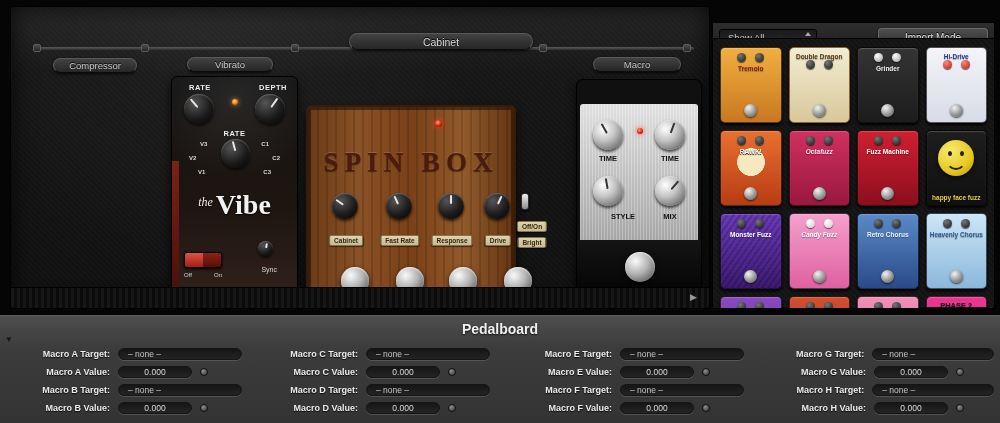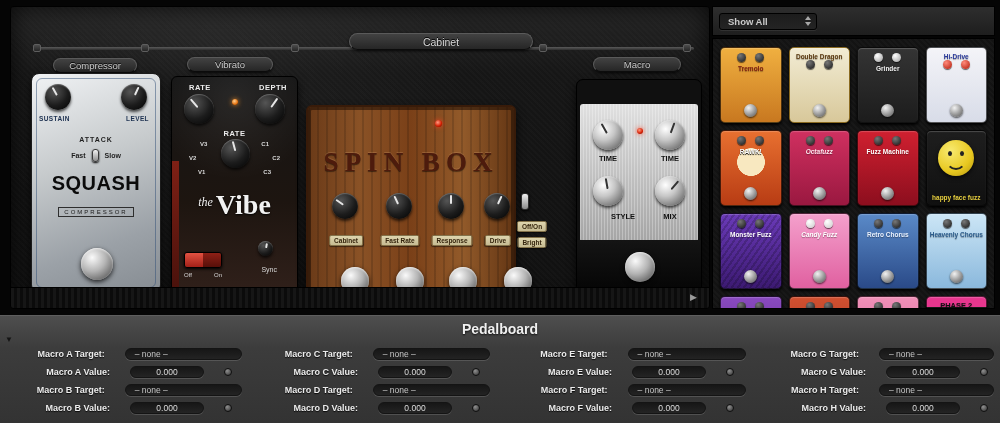--- a/index.html
+++ b/index.html
@@ -128,23 +128,23 @@
   .springbox .body { position:absolute; left:3px; right:3px; top:24px; height:138px; border-radius:3px;
     background:
       repeating-linear-gradient(90deg, rgba(255,255,255,.28) 0 1px, transparent 1px 3px),
       linear-gradient(180deg,#e0e0e0,#a4a4a4); }
   .springbox .klabel { position:absolute; width:40px; text-align:center; font-size:7.5px; font-weight:bold; color:#101010; }
   .springbox .band-bot { position:absolute; left:0; right:0; bottom:0; height:52px;
     background:linear-gradient(180deg,#141414,#050505); }
 
   
   .sidebar { position:absolute; left:712px; top:6px; width:283px; height:303px; }
-  .sidebar-top { position:absolute; left:0; right:0; top:0; height:30px;
+  .sidebar-top { position:absolute; left:0; right:0; top:16px; height:30px;
     background:linear-gradient(180deg,#2e2e2e,#1e1e1e); border:1px solid #000;
-    display:flex; align-items:center; justify-content:space-between; padding:0 6px;font-weight:bold; }
+    display:flex; align-items:center; justify-content:space-between; padding:0 6px; }
   .show-all { width:98px; height:17px; background:linear-gradient(180deg,#1c1c1c,#242424);
     border:1px solid #000; border-radius:3px; color:#cacaca; font-size:9.5px;
     display:flex; align-items:center; padding:0 5px 0 8px; box-shadow:0 1px 0 rgba(255,255,255,.08); cursor:pointer; }
   .updown { display:inline-flex; flex-direction:column; gap:2px; margin-left:auto; }
   .updown i { width:0; height:0; border-left:3px solid transparent; border-right:3px solid transparent; }
   .updown i.up { border-bottom:4px solid #a8a8a8; }
   .updown i.dn { border-top:4px solid #a8a8a8; }
   .import-btn { width:110px; height:19px; background:linear-gradient(180deg,#4e4e4e,#2e2e2e);
     border:1px solid #6a6a6a; border-bottom-color:#161616; border-radius:4px; color:#dcdcdc; font-size:10px;
     display:flex; align-items:center; justify-content:center; box-shadow:0 1px 2px #000;
@@ -194,21 +194,21 @@
   
   .footer { position:absolute; left:0; top:315px; width:1000px; height:108px;
     background:linear-gradient(180deg,#4e4e4e,#3c3c3c 30%,#333333);
     border-top:1px solid #5e5e5e; }
   .footer .ftitle { position:absolute; top:5px; left:0; right:0; text-align:center;
     font-size:14px; font-weight:bold; color:#f0f0f0; text-shadow:0 1px 2px rgba(0,0,0,.8); }
   .disclosure { position:absolute; left:5px; top:19px; font-size:8px; color:#141414; cursor:pointer; }
   .mcol { position:absolute; top:29px; }
   .mcol1 { left:28px; width:214px; } .mcol2 { left:276px; width:214px; }
   .mcol3 { left:530px; width:216px; } .mcol4 { left:784px; width:210px; }
-  .mrow { display:flex; align-items:center; height:17px; margin-bottom:1px; gap:20px; }
+  .mrow { display:flex; align-items:center; height:17px; margin-bottom:1px; gap:8px; }
   .mlabel { width:82px; text-align:right; font-size:9px; font-weight:bold; color:#ececec;
     text-shadow:0 1px 1px rgba(0,0,0,.85); white-space:nowrap; }
   .mselect { width:124px; height:12px; border-radius:6px; border:1px solid #141414;
     background:linear-gradient(180deg,#161616,#232323); box-shadow:0 1px 0 rgba(255,255,255,.14);
     color:#c6c6c6; font-size:8.5px; display:flex; align-items:center; padding:0 9px; cursor:pointer; }
   .mslider { width:74px; height:12px; border-radius:6px; border:1px solid #141414;
     background:linear-gradient(180deg,#161616,#242424); box-shadow:0 1px 0 rgba(255,255,255,.14);
     color:#dcdcdc; font-size:8.5px; display:flex; align-items:center; justify-content:center; cursor:ew-resize; }
   .mdot { width:8px; height:8px; border-radius:50%; border:1px solid #101010;
     background:radial-gradient(circle at 35% 30%, #909090, #303030); cursor:pointer; }
@@ -224,40 +224,20 @@
     <div class="node" style="left:130px;"></div>
     <div class="node" style="left:280px;"></div>
     <div class="node" style="left:528px;"></div>
     <div class="node" style="left:672px;"></div>
 
     <div class="slot-btn slot-compressor">Compressor</div>
     <div class="slot-btn slot-vibrato">Vibrato</div>
     <div class="slot-btn slot-cabinet">Cabinet</div>
     <div class="slot-btn slot-reverb">Macro</div>
 
-    <div class="pedal squash">
-      <div class="frame"></div>
-      <div class="knob" style="left:13px; top:10px; width:26px; height:26px; --rot:-30deg;">
-          <i class="ptr"></i>
-        </div>
-      <div class="knob" style="right:13px; top:10px; width:26px; height:26px; --rot:25deg;">
-          <i class="ptr"></i>
-        </div>
-      <div class="sq-label" style="left:7px; top:41px;">SUSTAIN</div>
-      <div class="sq-label" style="right:11px; top:41px;">LEVEL</div>
-      <div class="attack">ATTACK</div>
-      <div class="attack-row">
-        <span>Fast</span>
-        <i class="mini-toggle"></i>
-        <span>Slow</span>
-      </div>
-      <div class="title">SQUASH</div>
-      <div class="subtitle-wrap"><span class="subtitle">COMPRESSOR</span></div>
-      <div class="footswitch" style="left:49px; bottom:12px; width:32px; height:32px;"></div>
-    </div>
 
     <div class="pedal vibe">
       <div class="stripe"></div>
       <div class="vlabel" style="left:17px; top:6px;">RATE</div>
       <div class="vlabel" style="right:10px; top:6px;">DEPTH</div>
       <div class="knob" style="left:12px; top:17px; width:30px; height:30px; --rot:-40deg;">
           <i class="ptr"></i>
         </div>
       <div class="knob" style="right:12px; top:17px; width:30px; height:30px; --rot:35deg;">
           <i class="ptr"></i>
@@ -352,20 +332,21 @@
 
   <div class="sidebar">
     <div class="sidebar-top">
       <div class="show-all">
         <span>Show All</span>
         <span class="updown">
             <i class="up"></i>
             <i class="dn"></i>
           </span>
       </div>
+      <div class="import-btn">Import Mode</div>
     </div>
     <div class="pgrid">
       <div class="tile t1">
         <div class="tknobs">
             <i></i>
             <i></i>
           </div>
         <div class="tname">Tremolo</div>
         <div class="tfoot"></div>
       </div>

